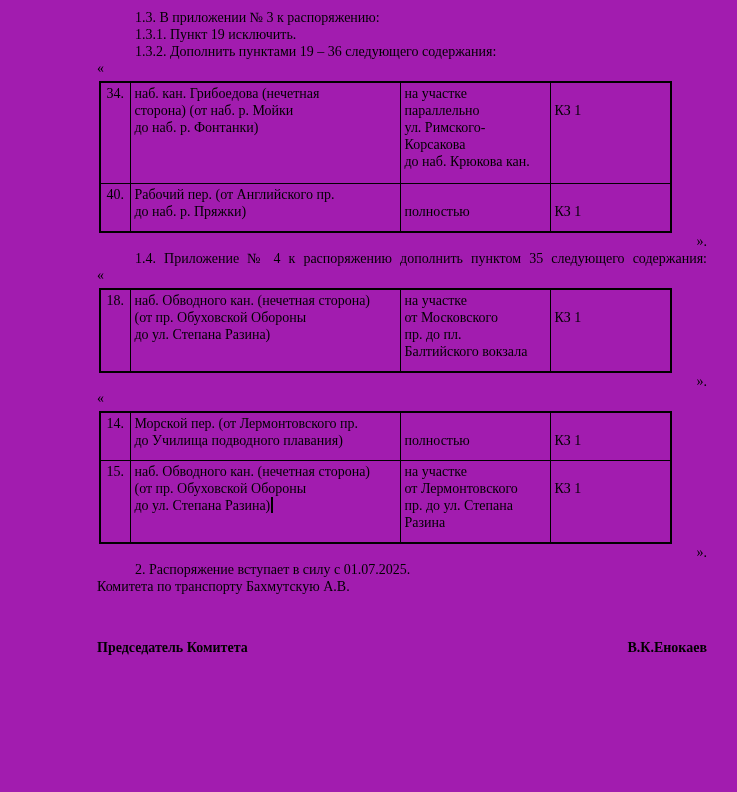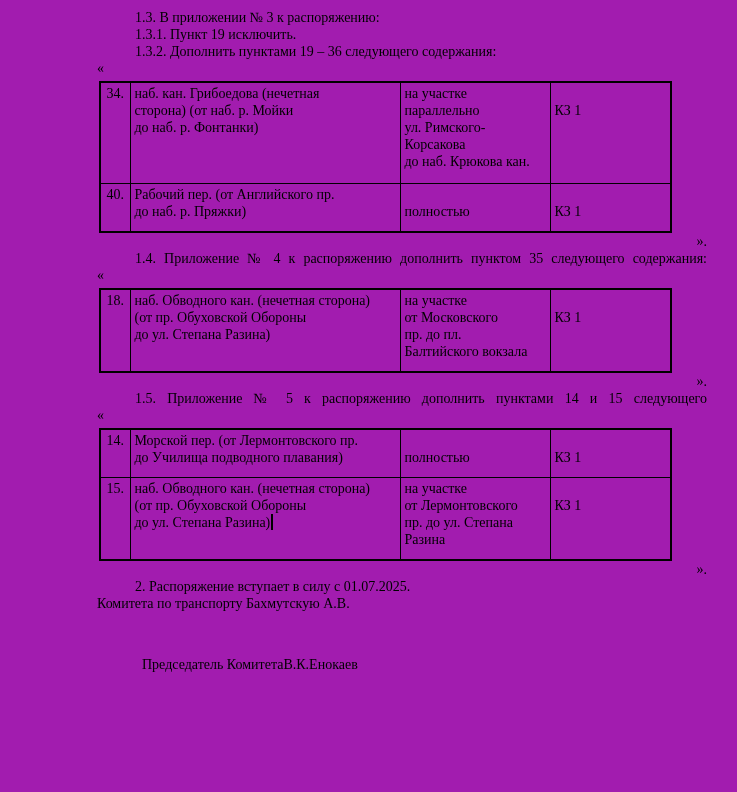--- a/index.html
+++ b/index.html
@@ -41,24 +41,23 @@
   .cursor {
     display: inline-block;
     width: 2px;
     height: 16px;
     background: #000;
     vertical-align: -3px;
     margin-left: 1px;
   }
   .sig-row {
     display: flex;
-    justify-content: flex-start;
-    font-weight: normal;
+    justify-content: space-between;
+    font-weight: bold;
     margin-top: 44px;
-    margin-left: 45px;
   }
 </style>
 </head>
 <body>
 
 <div class="page">
 
   <p class="para indent">1.3. В приложении № 3 к распоряжению:</p>
   <p class="para indent">1.3.1. Пункт 19 исключить.</p>
   <p class="para indent">1.3.2. Дополнить пунктами 19 – 36 следующего содержания:</p>
@@ -118,21 +117,20 @@
 от Московского
 пр. до пл.
 Балтийского вокзала</td>
       <td class="zone pad1">КЗ 1</td>
     </tr>
   </tbody>
     </table>
 
   <div class="close-line">».</div>
 
-  <p class="para indent fj">1.5. Приложение № 5 к распоряжению дополнить пунктами 14 и 15 следующего</p>
 
   <div class="quote-line">«</div>
 
   <table class="doc-table">
     <colgroup>
       <col style="width:30px">
         <col style="width:270px">
         <col style="width:150px">
         <col style="width:121px">
     </colgroup>

